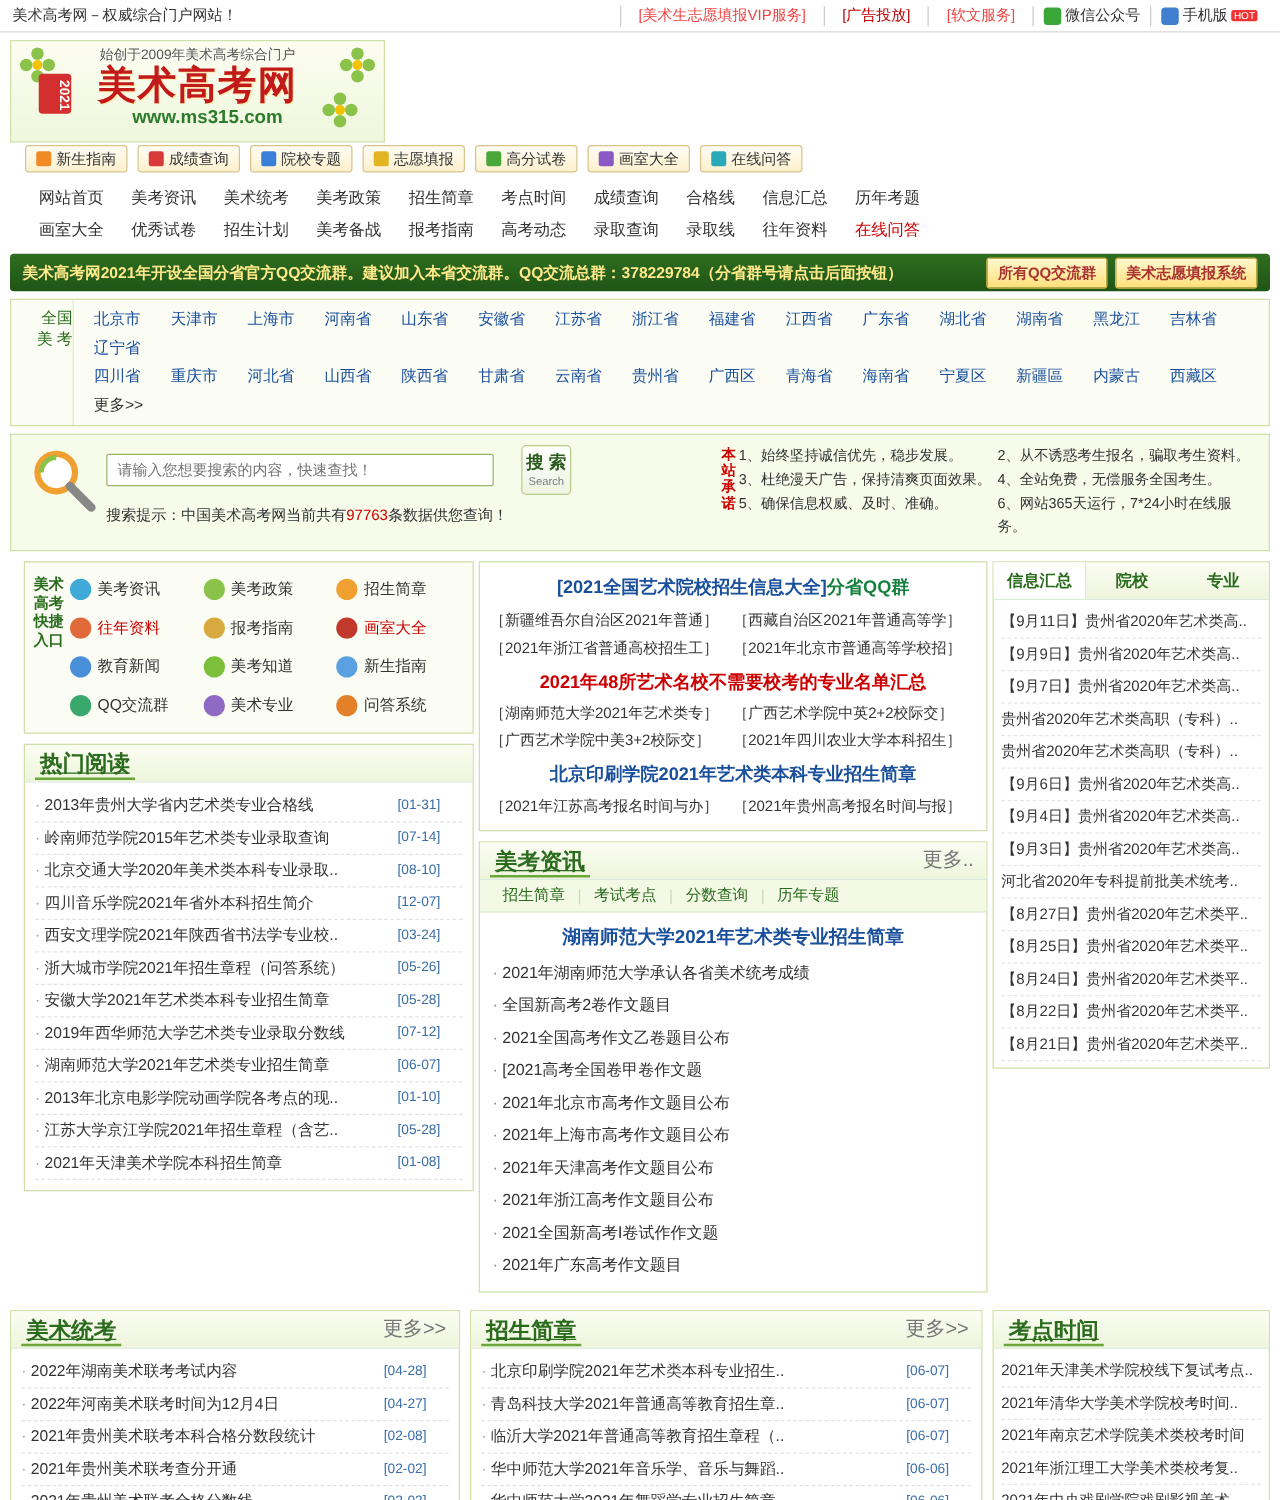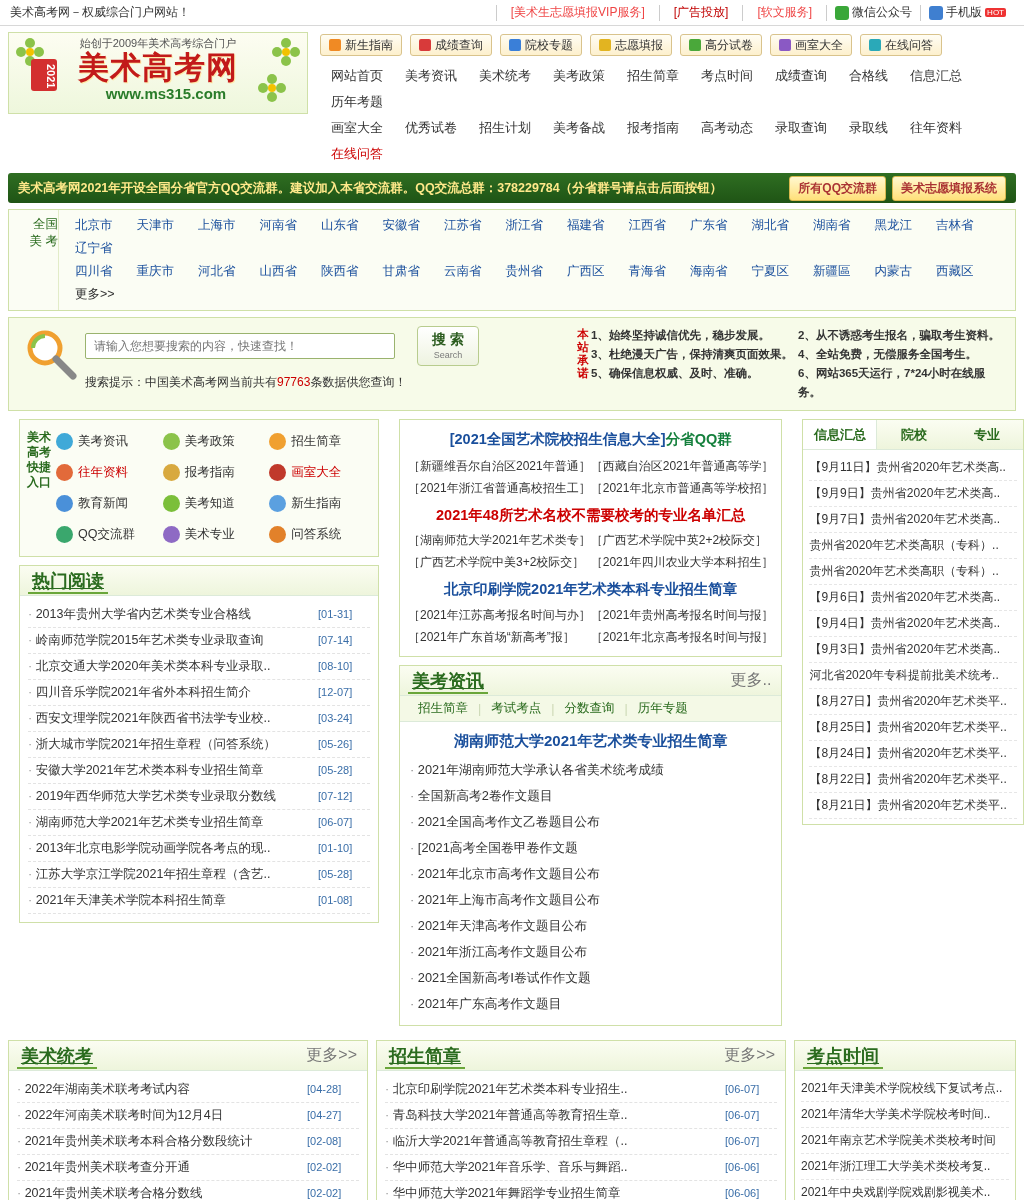--- a/index.html
+++ b/index.html
@@ -23,21 +23,21 @@
   .topbar .spacer { flex: 1 1 auto; }
   .topbar .seg { border-left: 1px solid #ccc; padding: 0 8px; height: 16px; display:flex; align-items:center;}
   .topbar .linkitem { margin: 0 6px; color: #ef4444; }
   .topbar .red { color: #c00000; }
   .badge-ico { width: 14px; height: 14px; border-radius: 3px; display:inline-block; margin-right:3px; vertical-align:-3px;}
   .ico-wechat { background: #3aa739; }
   .ico-phone { background: #3f7fd0; }
   .hot-tag { background:#e33; color:#fff; font-size:8px; padding:0 2px; border-radius:2px; margin-left:3px; vertical-align:2px;}
 
   
-  .header { display: flex; padding: 6px 8px 0 8px; }
+  .header { display: flex; padding: 6px 8px 0 8px; flex-direction: column; }
   .logo-box {
     width: 300px; height: 82px; position: relative;
     background: linear-gradient(#fdfdf2, #eef7dc);
     border: 1px solid #cfe0a8;
   }
   .logo-sub { font-size: 11px; color: #555; text-align:center; padding-top:3px;}
   .logo-main {
     text-align: center; font-size: 31px; font-weight: bold; color: #c21a1a;
     letter-spacing: 1px; line-height: 34px;
     text-shadow: 1px 1px 0 #ffe9a8;
@@ -101,36 +101,36 @@
     display:flex; padding: 8px 10px; align-items: flex-start;
   }
   .mag { width: 66px; height: 58px; position:relative; flex:0 0 66px;}
   .s-left { flex: 1 1 auto; }
   .s-inputrow { display:flex; align-items:center; }
   .s-input {
     width: 310px; height: 26px; border:1px solid #9ab36e; background:#fff;
     font-size:12px; color:#999; padding: 0 8px; border-radius:2px;
   }
   .s-btn {
-    margin-left: 22px; width: 62px; height: 40px; border:1px solid #b8cc8e;
+    margin-left: 22px; width: 40px; height: 40px; border:1px solid #b8cc8e;
     background: linear-gradient(#fff,#eef3e0); border-radius:4px; text-align:center;
     font-size:14px; font-weight:bold; color:#2a5b1e; padding-top:4px; line-height:16px;
   }
   .s-btn small { display:block; font-size:9px; font-weight:normal; color:#7a7a7a;}
   .s-tip { font-size:12px; color:#333; padding-top:8px;}
   .s-tip .num { color:#c00; }
   .promise { flex: 0 0 430px; display:flex; font-size:11.5px; color:#333;}
   .promise .vlab {
     width:16px; color:#c00; line-height:13px; text-align:center; font-weight:bold; padding-top:2px;
   }
-  .promise .items { flex:1; display:flex; flex-wrap:wrap;font-weight:bold; }
+  .promise .items { flex:1; display:flex; flex-wrap:wrap; }
   .promise .it { width:50%; line-height:19px; }
 
   
-  .cols { display:flex; margin: 8px 8px 0 8px; gap: 20px; padding-left: 11px; }
+  .cols { display:flex; margin: 8px 8px 0 8px; gap: 4px; padding-left: 11px; }
   .col-l { width: 360px; flex:0 0 360px;}
   .col-m { flex: 1 1 auto; }
   .col-r { width: 222px; flex:0 0 222px;}
 
   .quick {
     border:1px solid #cfe0a8; background:#fbfdf4; display:flex; padding:6px 4px;
   }
   .quick .vtitle {
     width: 30px; flex:0 0 30px; text-align:center; color:#2a6b1e; font-size:12px;
     line-height:15px; font-weight:bold; padding-top:4px;
@@ -542,24 +542,20 @@
           </div>
         <div class="pair">
             <span>［广西艺术学院中美3+2校际交］</span>
             <span>［2021年四川农业大学本科招生］</span>
           </div>
         <div class="h3">北京印刷学院2021年艺术类本科专业招生简章</div>
         <div class="pair">
             <span>［2021年江苏高考报名时间与办］</span>
             <span>［2021年贵州高考报名时间与报］</span>
           </div>
-        <div class="pair">
-            <span>［2021年广东首场“新高考”报］</span>
-            <span>［2021年北京高考报名时间与报］</span>
-          </div>
       </div>
 
       <div class="panel">
         <div class="panel-hd">
           <div class="tt">美考资讯</div>
           <div class="more">更多..</div>
         </div>
         <div class="tabsrow">
           <span class="tb">招生简章</span>
             <span class="bar">|</span>

